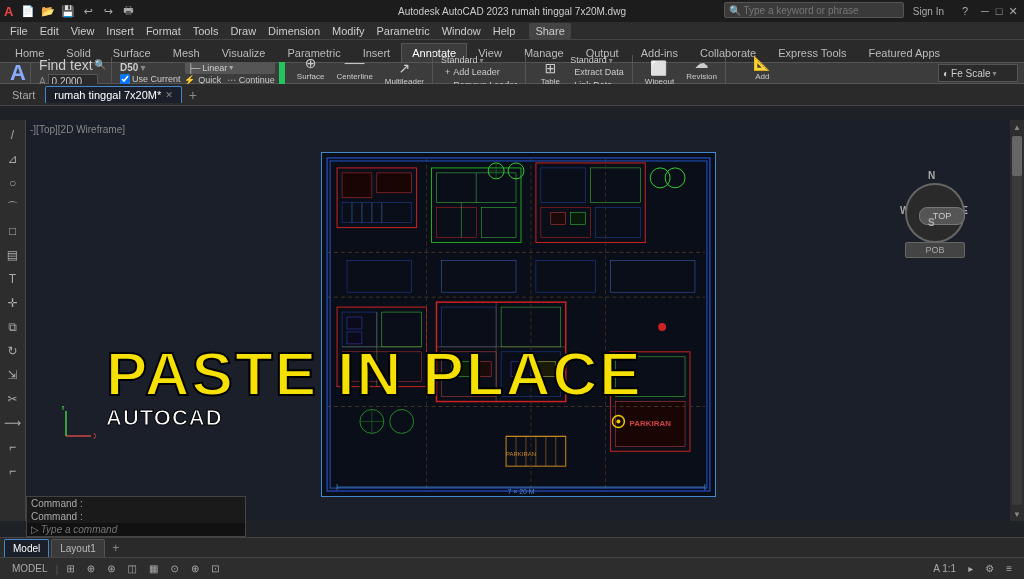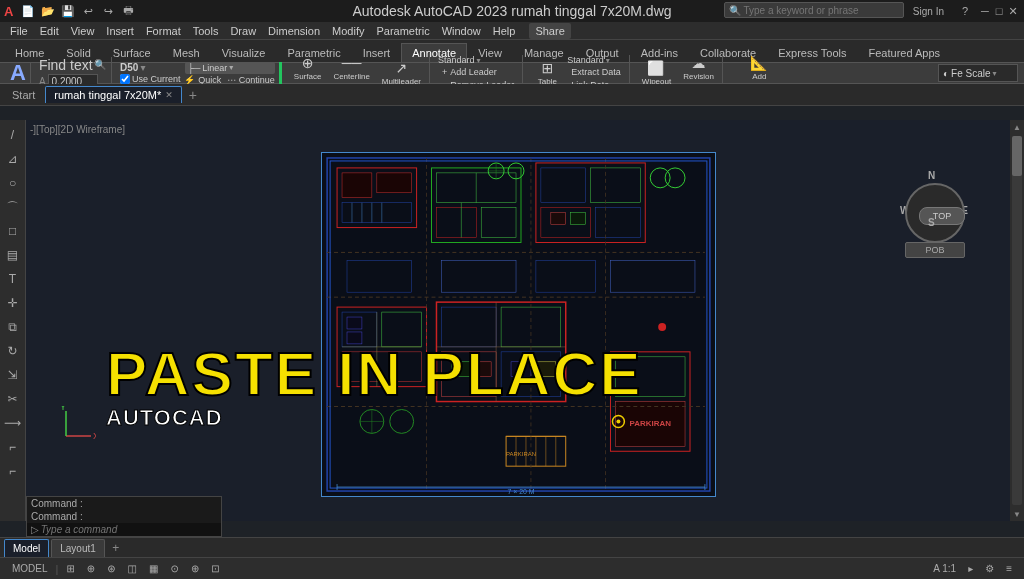--- a/index.html
+++ b/index.html
@@ -342,21 +342,21 @@
       color: #888;
       cursor: pointer;
       font-size: 12px;
     }
 
     
     #command-line {
       position: absolute;
       bottom: 42px;
       left: 26px;
-      width: 196px;
+      width: 220px;
       background: #1a1a1a;
       border: 1px solid #444;
     }
     .cmd-row {
       padding: 1px 4px;
       font-size: 10px;
       color: #aaa;
     }
     .cmd-input-row {
       display: flex;
@@ -472,21 +472,21 @@
 
 <div id="quick-access">
   <span style="font-size:13px;font-weight:bold;color:#e44;margin-right:4px;">A</span>
   <span class="qa-btn">📄</span>
   <span class="qa-btn">📂</span>
   <span class="qa-btn">💾</span>
   <span class="qa-btn">↩</span>
   <span class="qa-btn">↪</span>
   <span class="qa-btn">🖶</span>
   <span style="flex:0.3"></span>
-  <span style="font-size:14px;color:#ccc;position:absolute;left:50%;transform:translateX(-50%);white-space:nowrap;overflow:hidden;text-overflow:ellipsis;max-width:400px;">Autodesk AutoCAD 2023  rumah tinggal 7x20M.dwg</span>
+  <span style="font-size:10px;color:#ccc;position:absolute;left:50%;transform:translateX(-50%);white-space:nowrap;overflow:hidden;text-overflow:ellipsis;max-width:400px;">Autodesk AutoCAD 2023  rumah tinggal 7x20M.dwg</span>
   <div id="search-box">
     <span style="font-size:10px;color:#888;">🔍</span>
     <input placeholder="Type a keyword or phrase" style="">
   </div>
   <span style="position:absolute;right:80px;font-size:10px;color:#aaa;">Sign In</span>
   <span style="position:absolute;right:50px;" class="qa-btn">?</span>
   <span style="position:absolute;right:30px;" class="qa-btn">─</span>
   <span style="position:absolute;right:16px;" class="qa-btn">□</span>
   <span style="position:absolute;right:2px;" class="qa-btn">✕</span>
 </div>
@@ -537,21 +537,21 @@
     <div style="display:flex;align-items:center;gap:2px;">
       <span style="font-size:14px;color:#ccc;">Find text</span>
       <span style="font-size:10px;color:#888;">🔍</span>
     </div>
     <div style="display:flex;align-items:center;gap:2px;">
       <span style="font-size:10px;color:#888;">A</span>
       <input class="dim-input" style="width: 50px;" value="0.2000">
     </div>
   </div>
 
-  <div style="display:flex;align-items:center;gap:4px;padding:0 4px;border-right:3px solid #22c55e;">
+  <div style="display:flex;align-items:center;gap:4px;padding:0 4px;border-right:6px solid #22c55e;">
     <div style="display:flex;flex-direction:column;gap:1px;">
       <div style="display:flex;align-items:center;gap:2px;">
         <span style="font-size:10px;color:#ccc;font-weight:bold;">D50</span>
         <span style="font-size:10px;color:#888;">▾</span>
       </div>
       <div style="display:flex;gap:2px;">
         <input type="checkbox" checked="" style="width: 10px; height: 10px;">
         <span style="font-size:9px;color:#ccc;">Use Current</span>
       </div>
     </div>

